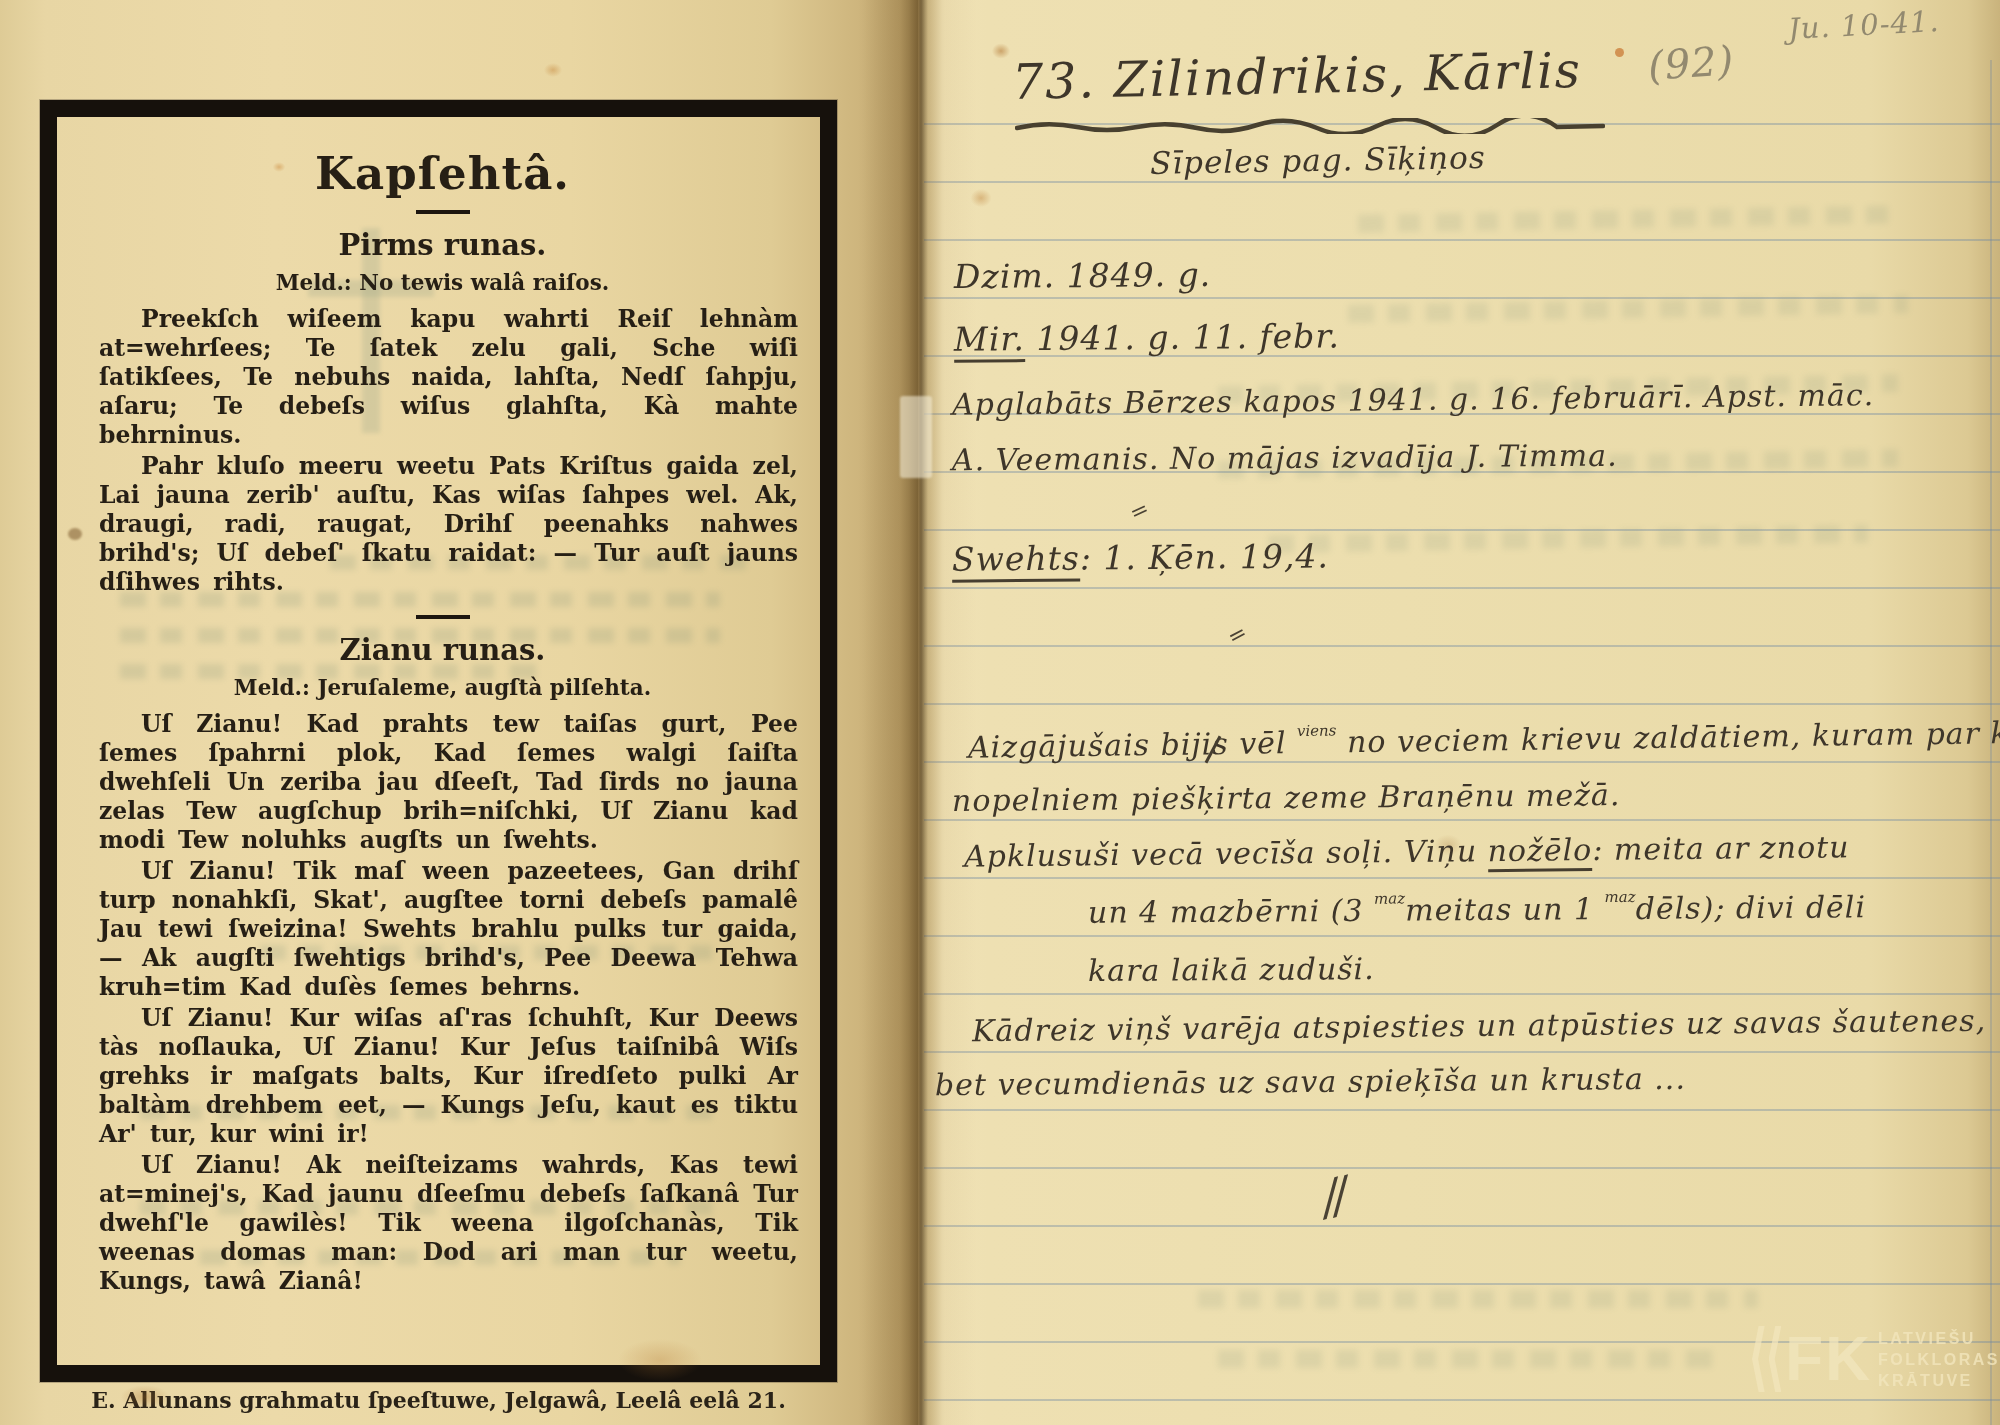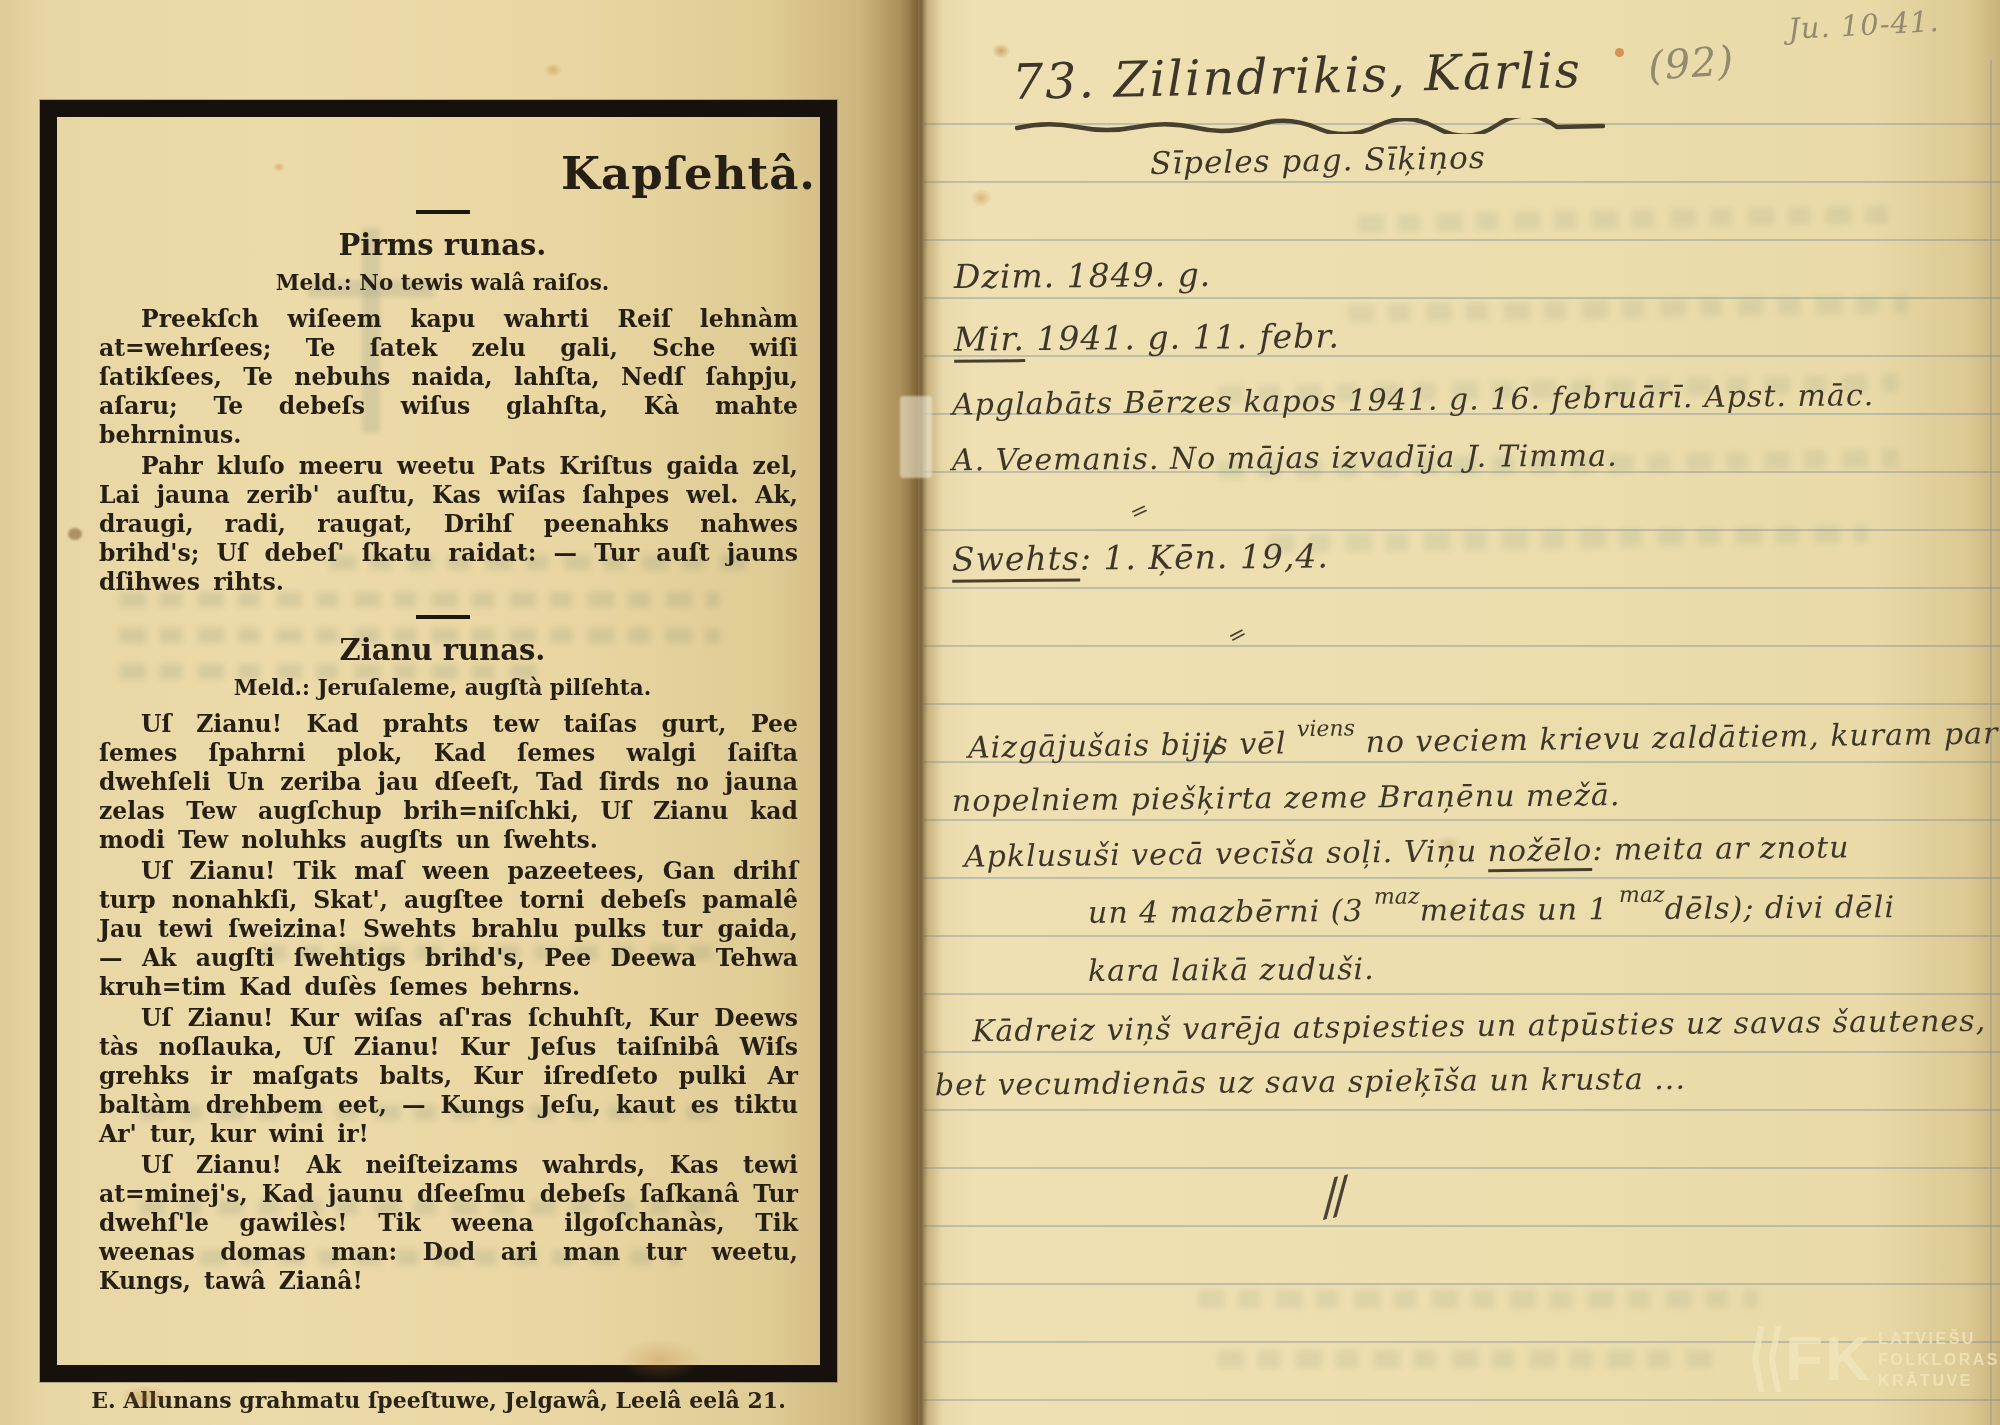--- a/index.html
+++ b/index.html
@@ -15,21 +15,21 @@
   .frame{
     position:absolute;left:40px;top:100px;width:797px;height:1282px;
     border:17px solid #16110c;box-sizing:border-box;
     box-shadow:0 0 0 1px rgba(22,17,12,.25);
   }
   .print-body{
     position:absolute;left:12px;right:4px;top:30px;
     color:#261f15;
   }
   .print-title{
-    font-size:45px;font-weight:bold;text-align:right;letter-spacing:1px;margin:0 0 6px 0;
+    font-size:45px;font-weight:bold;text-align:center;letter-spacing:1px;margin:0 0 6px 0;
   }
   .rule-divider{width:54px;height:4px;background:#1d160f;margin:10px auto 12px auto;}
   .print-h2{font-size:29px;font-weight:bold;text-align:center;margin:14px 0 8px 0;}
   .print-meld{font-size:21.5px;font-weight:bold;text-align:center;margin:0 0 10px 0;}
   .print-p{
     font-size:23.5px;font-weight:bold;line-height:29px;text-align:justify;
     text-indent:42px;margin:0 18px 2px 30px;word-spacing:5px;
   }
   .imprint{
     position:absolute;left:40px;top:1387px;width:797px;text-align:center;
@@ -63,21 +63,21 @@
     color:#3e362a;letter-spacing:1px;white-space:nowrap;
   }
   .pencil{color:#92896f;}
   .hw-heading{font-size:49px;transform:rotate(-1.2deg);letter-spacing:2px;}
   .hw-age{font-size:40px;transform:rotate(-4deg);}
   .hw-corner{font-size:29px;transform:rotate(-3deg);}
   .hw-sub{font-size:31px;transform:rotate(-1deg);}
   .hw-rec{font-size:33px;}
   .hw-note{font-size:30px;}
   .u-ink{border-bottom:3px solid #463e30;padding-bottom:1px;}
-  .sup-ins{font-size:22px;position:relative;top:-17px;letter-spacing:0;}
+  .sup-ins{font-size:15px;position:relative;top:-17px;letter-spacing:0;}
   .caret{position:absolute;width:30px;height:3px;background:#463e30;transform:rotate(-62deg);}
   .hw-mark{position:absolute;font-family:"DejaVu Serif",serif;font-style:italic;color:#4a4234;}
   .wavy-underline{position:absolute;}
   
   .stain{position:absolute;border-radius:50%;}
   
   .watermark{position:absolute;left:1752px;top:1326px;width:248px;height:99px;opacity:.95;}
   .wm-row{display:flex;align-items:center;}
   .wm-chev{width:36px;height:66px;background:#f2e6bd;opacity:.78;margin-right:4px;
     clip-path:polygon(100% 0,52% 0,0 50%,52% 100%,100% 100%,48% 50%);}

